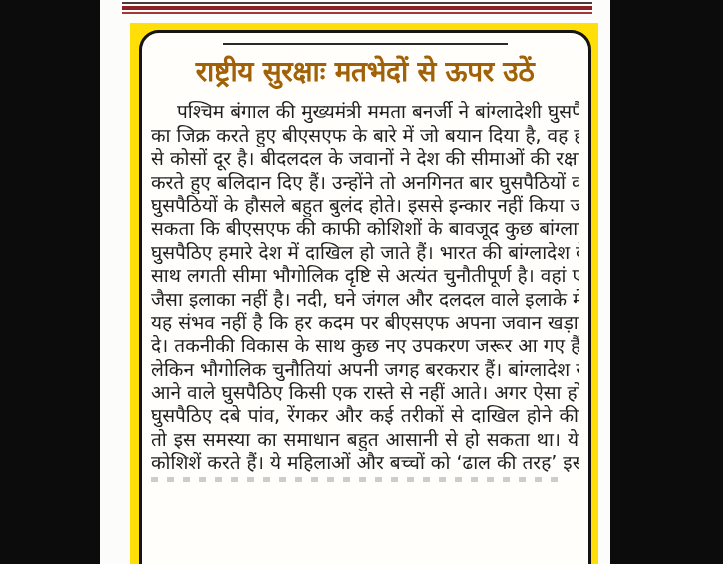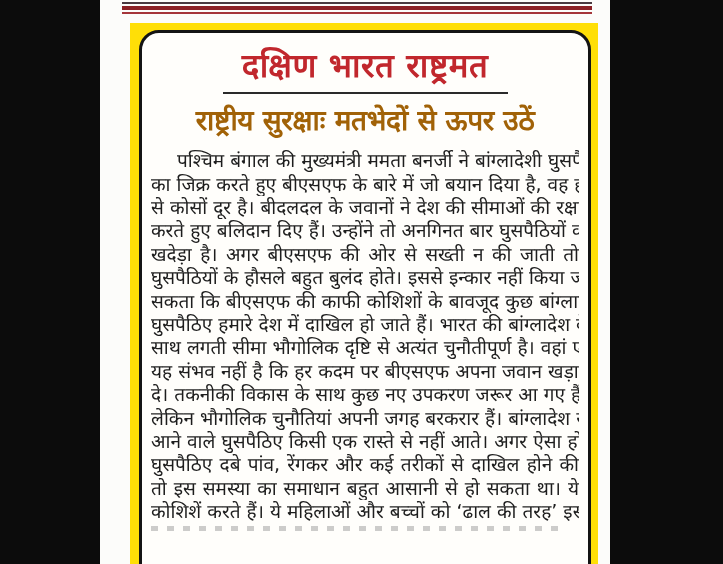--- a/index.html
+++ b/index.html
@@ -90,36 +90,35 @@
 
   <div class="top-rules">
     <div class="rule-a"></div>
     <div class="rule-b"></div>
     <div class="rule-c"></div>
   </div>
 
   <div class="frame">
     <div class="inner">
 
-      <div class="masthead">दक्षिण भारत राष्ट्रमत</div>
 
       <div class="masthead-rule"></div>
 
       <h1 class="headline">राष्ट्रीय सुरक्षाः मतभेदों से ऊपर उठें</h1>
 
       <div class="body-text">
         <div class="line indent">पश्चिम बंगाल की मुख्यमंत्री ममता बनर्जी ने बांग्लादेशी घुसपैठियों</div>
         <div class="line">का जिक्र करते हुए बीएसएफ के बारे में जो बयान दिया है, वह हकीकत</div>
         <div class="line">से कोसों दूर है। बीदलदल के जवानों ने देश की सीमाओं की रक्षा</div>
         <div class="line">करते हुए बलिदान दिए हैं। उन्होंने तो अनगिनत बार घुसपैठियों को</div>
-        <div class="line">खदेड़ा है। अगर बीएसएफ की ओर से सख्ती न की जाती तो</div>
         <div class="line">घुसपैठियों के हौसले बहुत बुलंद होते। इससे इन्कार नहीं किया जा</div>
         <div class="line">सकता कि बीएसएफ की काफी कोशिशों के बावजूद कुछ बांग्लादेशी</div>
         <div class="line">घुसपैठिए हमारे देश में दाखिल हो जाते हैं। भारत की बांग्लादेश के</div>
         <div class="line">साथ लगती सीमा भौगोलिक दृष्टि से अत्यंत चुनौतीपूर्ण है। वहां एक</div>
+        <div class="line">जैसा इलाका नहीं है। नदी, घने जंगल और दलदल वाले इलाके में</div>
         <div class="line">यह संभव नहीं है कि हर कदम पर बीएसएफ अपना जवान खड़ा कर</div>
         <div class="line">दे। तकनीकी विकास के साथ कुछ नए उपकरण जरूर आ गए हैं,</div>
         <div class="line">लेकिन भौगोलिक चुनौतियां अपनी जगह बरकरार हैं। बांग्लादेश से</div>
         <div class="line">आने वाले घुसपैठिए किसी एक रास्ते से नहीं आते। अगर ऐसा होता</div>
         <div class="line">घुसपैठिए दबे पांव, रेंगकर और कई तरीकों से दाखिल होने की</div>
         <div class="line">तो इस समस्या का समाधान बहुत आसानी से हो सकता था। ये</div>
         <div class="line">कोशिशें करते हैं। ये महिलाओं और बच्चों को ‘ढाल की तरह’ इस्तेमाल</div>
         <div class="sliver"></div>
       </div>
 

